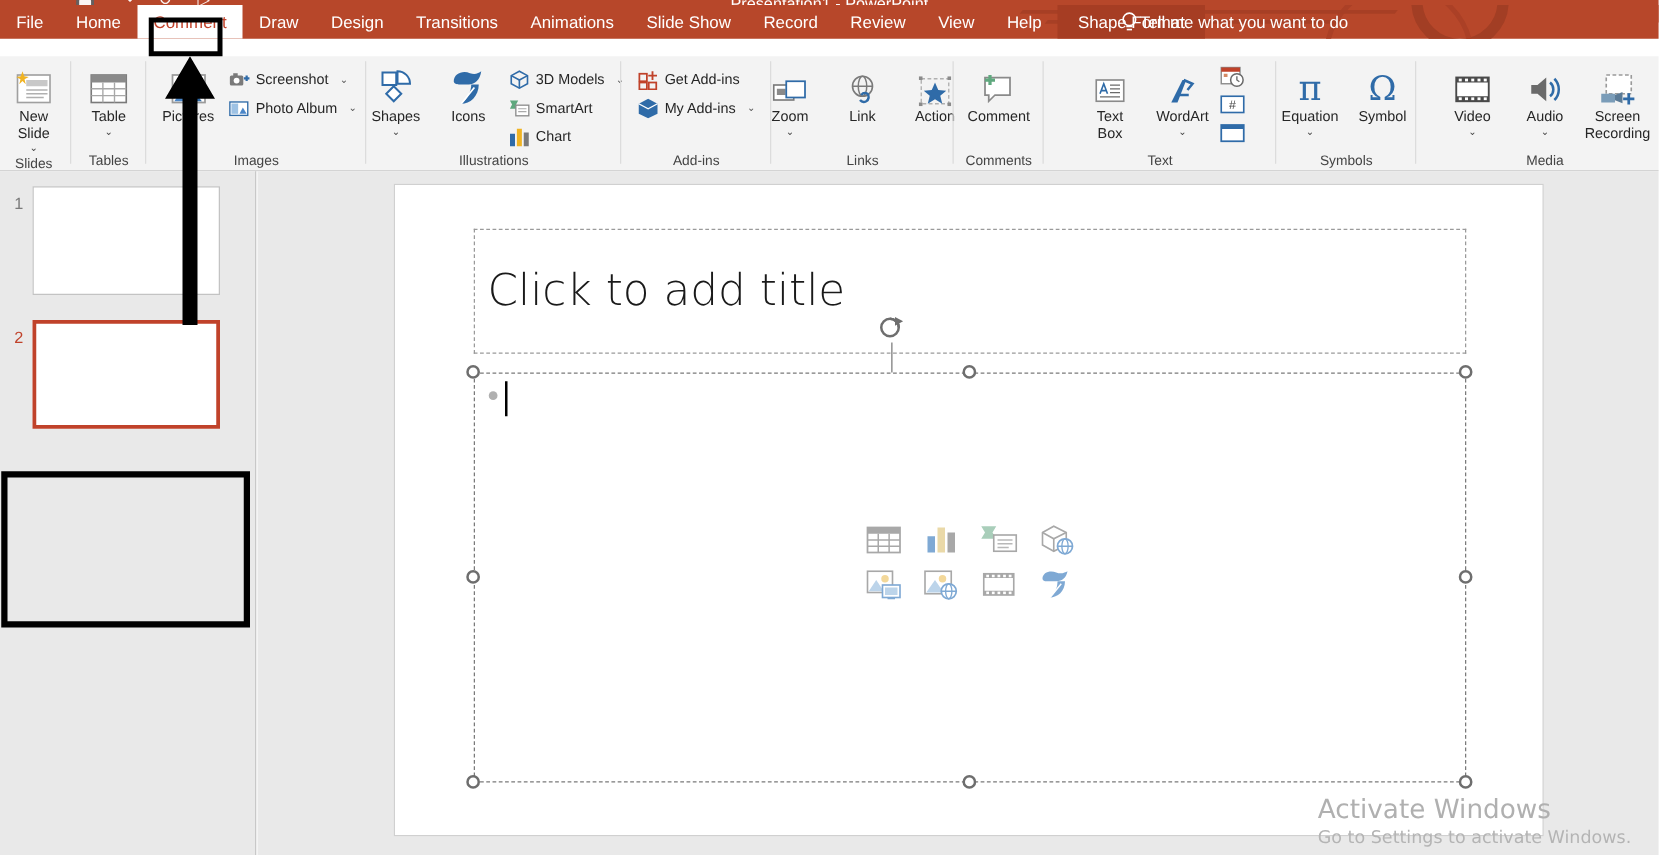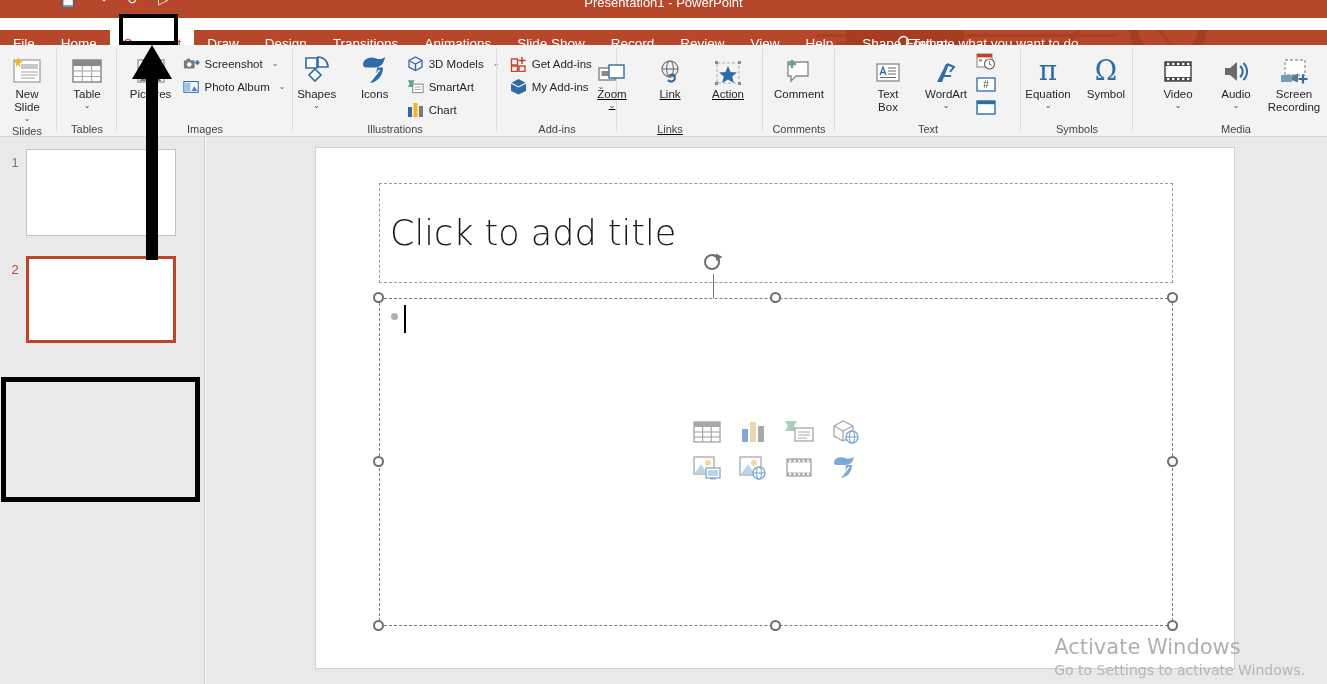--- a/index.html
+++ b/index.html
@@ -19,21 +19,21 @@
   .tb-deco { position: absolute; right: 0; top: -40px; width: 420px; height: 58px; }
   .qat { position: absolute; left: 60px; top: -8px; display: flex; gap: 20px; color: #fff; font-size: 13px; }
   .qat span { opacity: .95; }
   .tb-title {
     position: absolute; left: 0; top: -5px; width: 1327px; text-align: center;
     color: #fff; font-size: 13px; white-space: nowrap;
   }
 
   
   .tabbar {
-    position: absolute; left: 0; top: 30px; width: 1327px; height: 27px;
+    position: absolute; left: 0; top: 4px; width: 1327px; height: 27px;
     background: #b7472a; overflow: hidden;
   }
   .tab-deco-circle {
     position: absolute; right: 120px; top: -42px;
     width: 78px; height: 78px; border-radius: 50%;
     border: 9px solid #a23e24; background: transparent;
   }
   .tab-deco-circle2 {
     position: absolute; right: 148px; top: -18px;
     width: 120px; height: 120px; border-radius: 50%;
@@ -381,21 +381,21 @@
                 </svg>
               </span>
               <span>My Add-ins</span>
               <span class="scaret">⌄</span>
             </div>
           </div>
         </div>
         <div class="glabel">Add-ins</div>
       </div>
       <div class="gsep" style="left: 616px;"></div>
-      <div class="rgroup" style="left: 598px; width: 144px; text-decoration: underline;">
+      <div class="rgroup" style="left: 618px; width: 144px;">
         <div class="gbody">
           <div class="bigbtn">
             <div class="ico">
               <svg width="30" height="24" viewBox="0 0 30 24">
                 <rect x="2" y="7" width="16" height="12" fill="#fff" stroke="#7a7a7a" stroke-width="1.3"></rect>
                 <rect x="4.5" y="10" width="7" height="5" fill="#8a8a8a"></rect>
                 <rect x="12" y="4" width="15" height="13" fill="#fff" stroke="#2f6ba8" stroke-width="1.4"></rect>
               </svg>
             </div>
             <div class="cap">Zoom</div>

